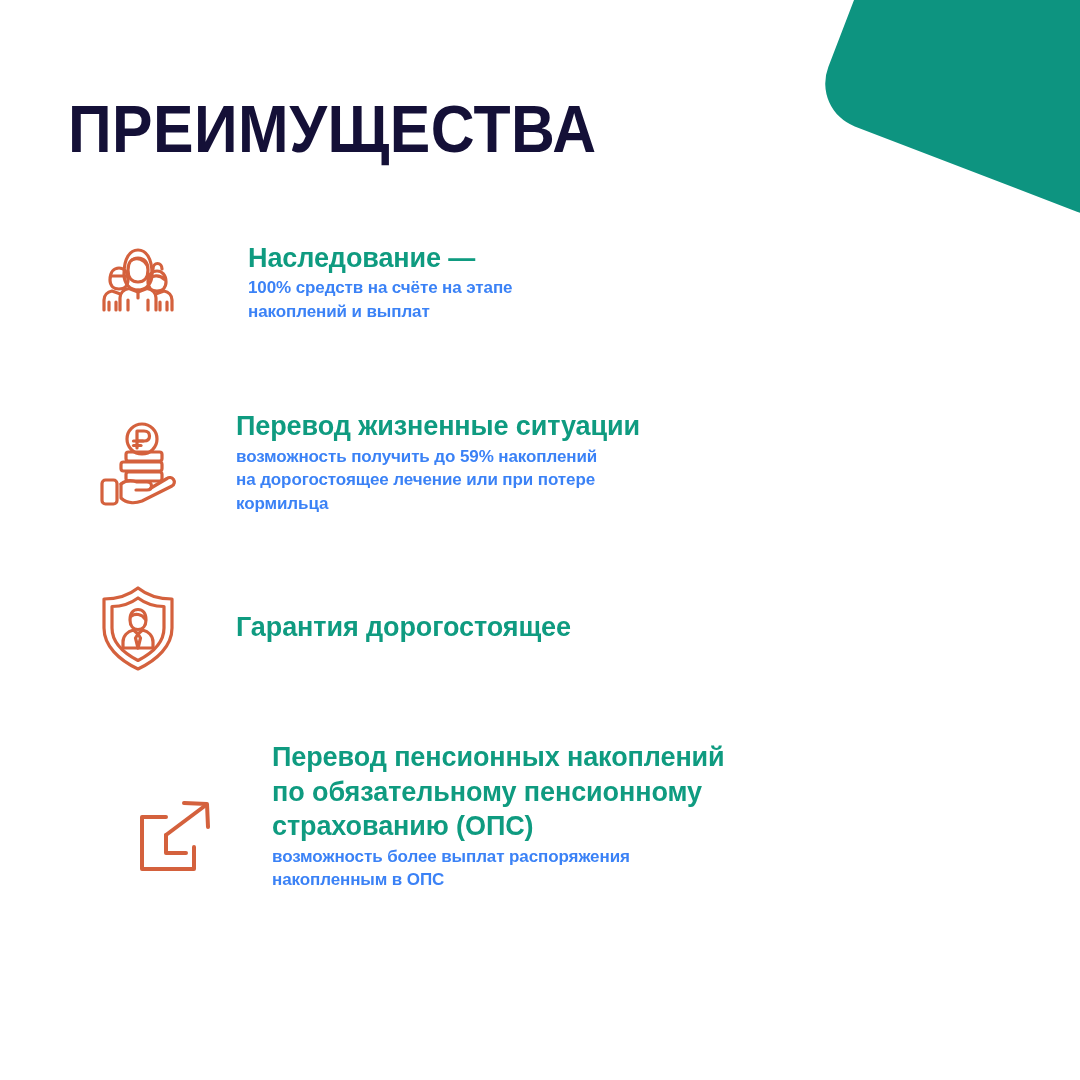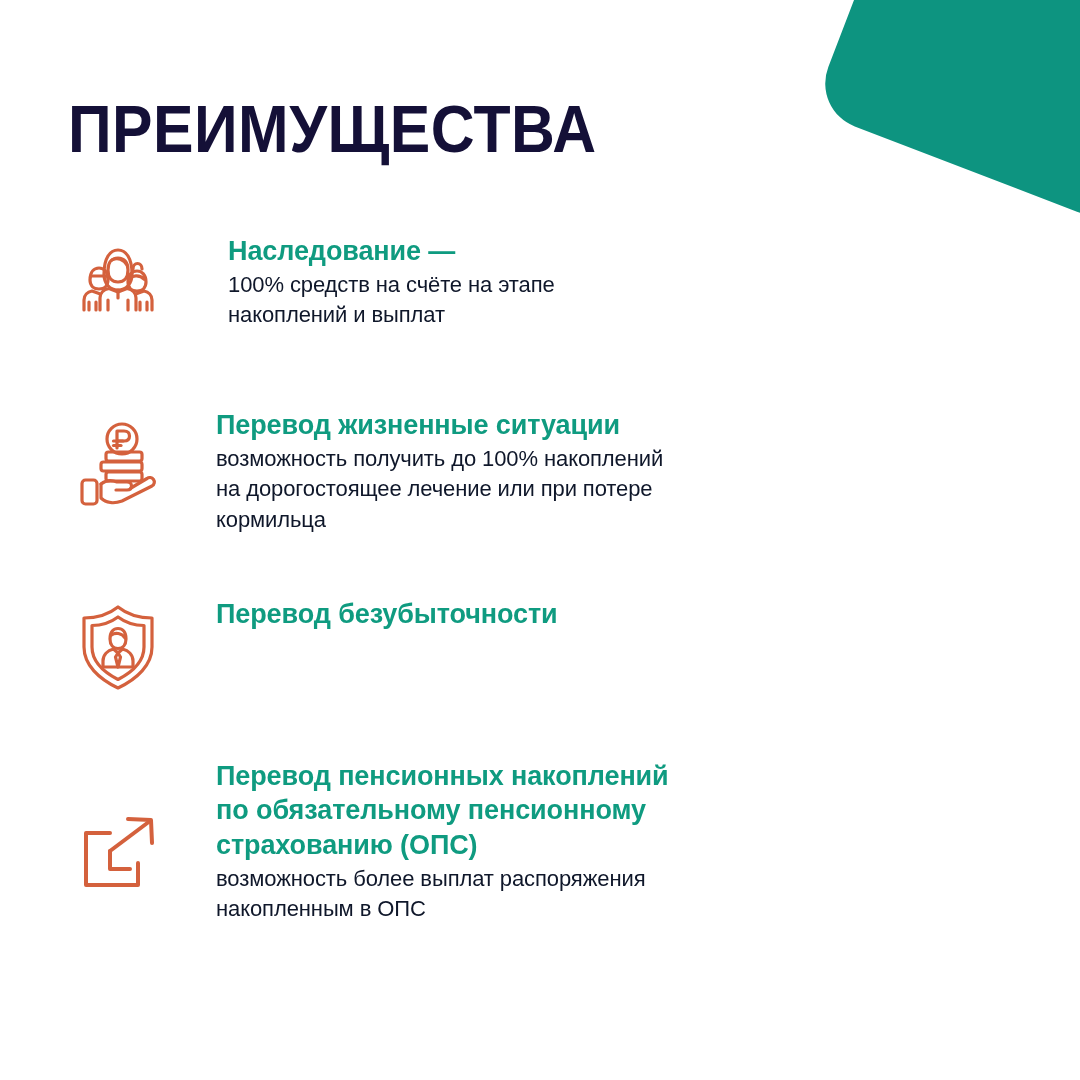--- a/index.html
+++ b/index.html
@@ -64,22 +64,22 @@
   .benefits {
     position: absolute;
     left: 0;
     top: 228px;
     width: 1080px;
   }
 
   .benefit {
     position: relative;
     display: flex;
-    align-items: flex-start;
-    padding-left: 68px;
+    align-items: center;
+    padding-left: 88px;
   }
 
   .benefit-icon {
     flex: 0 0 auto;
     width: 100px;
     height: 100px;
     display: flex;
     align-items: center;
     justify-content: center;
   }
@@ -95,43 +95,43 @@
   .benefit-heading {
     color: #0f9b80;
     font-weight: 700;
     font-size: 27px;
     line-height: 1.28;
     margin: 0 0 1px 0;
     letter-spacing: -0.1px;
   }
 
   .benefit-text {
-    color: #0f172a;
-    font-weight: 400;
-    font-size: 22px;
+    color: #3b82f6;
+    font-weight: 700;
+    font-size: 17px;
     line-height: 1.38;
     margin: 0;
     letter-spacing: -0.1px;
     white-space: pre-line;
   }
 
   
   .benefit--inheritance      { margin-left: 0;  }
   .benefit--inheritance .benefit-body   { padding-left: 60px; }
   .benefit--inheritance .benefit-icon   { margin-top: 2px; }
 
   .benefit--situations       { margin-top: 72px; }
   .benefit--situations .benefit-body    { padding-left: 48px; }
   .benefit--situations .benefit-icon    { margin-top: 14px; }
 
   .benefit--guarantee        { margin-top: 56px; }
   .benefit--guarantee .benefit-body     { padding-left: 48px; }
   .benefit--guarantee .benefit-icon     { margin-top: 6px; }
 
-  .benefit--transfer         { margin-top: 56px; }
+  .benefit--transfer         { margin-top: 56px; margin-left: 36px; }
   .benefit--transfer .benefit-body      { padding-left: 48px; }
   .benefit--transfer .benefit-icon      { margin-top: 52px; }
 </style>
 </head>
 <body>
 
 <div class="slide">
 
   <div class="corner-shape-wrap">
     <div class="corner-shape"></div>
@@ -192,21 +192,21 @@
           <rect x="36" y="54" width="36" height="9" rx="2.5"></rect>
 
           <path d="M31 66 C36 62 42 62 47 64 L57 64 C60 64 61.5 66 61.5 68 C61.5 70.5 60 72 57 72 L46 72"></path>
           <path d="M31 66 L31 80 C36 85 44 86 52 83 L82 68 C84.5 66.5 85 63.5 83.5 61.5 C82 59.5 79 59 77 60.5 L61 70"></path>
 
           <rect x="12" y="62" width="15" height="24" rx="3.5"></rect>
         </svg>
       </div>
       <div class="benefit-body">
         <div class="benefit-heading">Перевод жизненные ситуации</div>
-        <div class="benefit-text">возможность получить до 100% накоплений
+        <div class="benefit-text">возможность получить до 59% накоплений
 на дорогостоящее лечение или при потере
 кормильца</div>
       </div>
     </div>
 
     <div class="benefit benefit--guarantee">
       <div class="benefit-icon">
         <svg width="96" height="96" viewBox="0 0 96 96" fill="none" stroke="#d4613d" stroke-width="3.2" stroke-linecap="round" stroke-linejoin="round">
 
           <path d="M48 8 C38 16 26 19 14 19 L14 48 C14 66 29 80 48 89 C67 80 82 66 82 48 L82 19 C70 19 58 16 48 8 Z"></path>
@@ -215,21 +215,21 @@
 
           <path d="M40 40 C40 33 43.5 29.5 48 29.5 C52.5 29.5 56 33 56 40 C56 46 52.5 49.5 48 49.5 C43.5 49.5 40 46 40 40 Z"></path>
           <path d="M41.5 36 C45 33 52 34 55 39"></path>
 
           <path d="M33 68 L33 62 C33 56 37.5 51.5 43.5 50 L48 54 L52.5 50 C58.5 51.5 63 56 63 62 L63 68 Z"></path>
 
           <path d="M48 54 L45.5 58 L48 68 L50.5 58 Z"></path>
         </svg>
       </div>
       <div class="benefit-body">
-        <div class="benefit-heading">Перевод безубыточности</div>
+        <div class="benefit-heading">Гарантия дорогостоящее</div>
       </div>
     </div>
 
     <div class="benefit benefit--transfer">
       <div class="benefit-icon">
         <svg width="96" height="96" viewBox="0 0 96 96" fill="none" stroke="#d4613d" stroke-width="4" stroke-linecap="round" stroke-linejoin="round">
 
           <path d="M40 26 L16 26 L16 78 L68 78 L68 56"></path>
 
           <path d="M40 44 L40 62 L60 62"></path>

